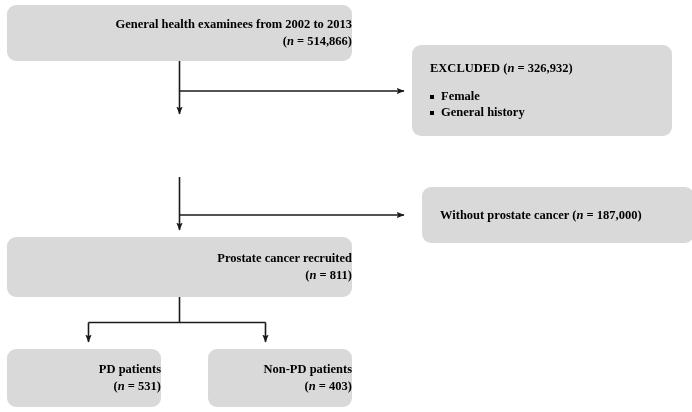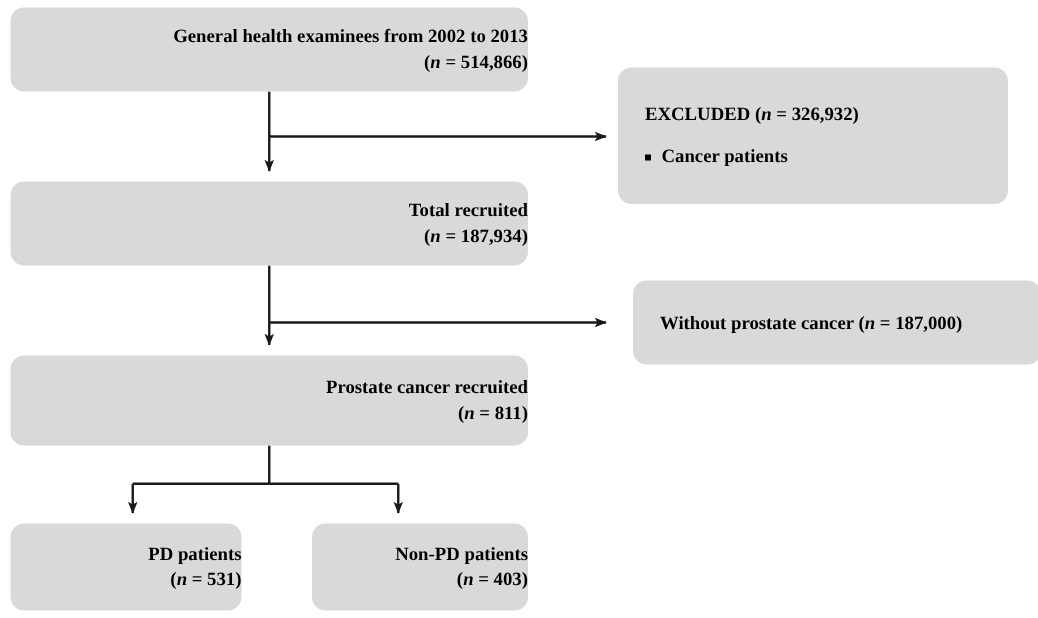--- a/index.html
+++ b/index.html
@@ -121,28 +121,25 @@
   </svg>
 
   <div class="node centered" id="node-source">
     <div class="line">General health examinees from 2002 to 2013</div>
     <div class="line"><span>(</span><span class="italic-n">n</span><span> = 514,866)</span></div>
   </div>
 
   <div class="node lefty" id="node-excluded">
     <div class="line excluded-head"><span>EXCLUDED (</span><span class="italic-n">n</span><span> = 326,932)</span></div>
     <ul class="bullet-list">
-      <li>Cancer patients</li>
+      <li>Female</li>
+      <li>General history</li>
     </ul>
   </div>
 
-  <div class="node centered" id="node-recruited">
-    <div class="line">Total recruited</div>
-    <div class="line"><span>(</span><span class="italic-n">n</span><span> = 187,934)</span></div>
-  </div>
 
   <div class="node lefty" id="node-without">
     <div class="line"><span>Without prostate cancer (</span><span class="italic-n">n</span><span> = 187,000)</span></div>
   </div>
 
   <div class="node centered" id="node-prostate">
     <div class="line">Prostate cancer recruited</div>
     <div class="line"><span>(</span><span class="italic-n">n</span><span> = 811)</span></div>
   </div>
 

